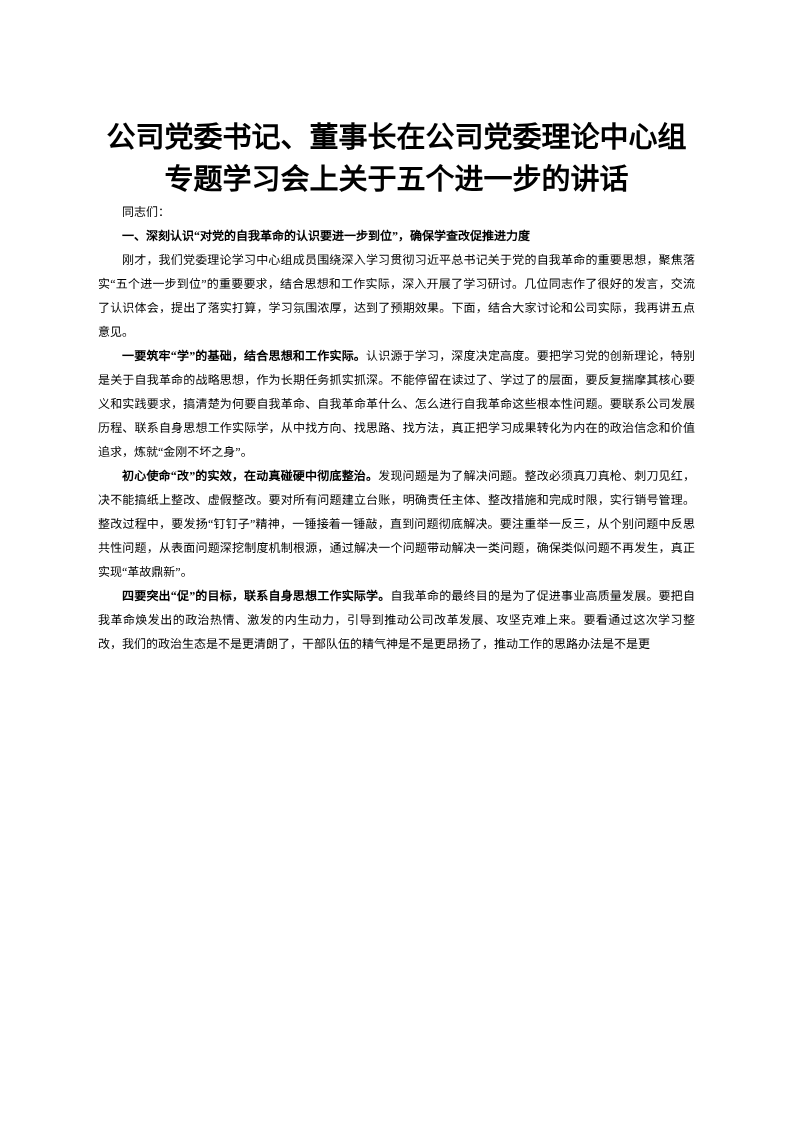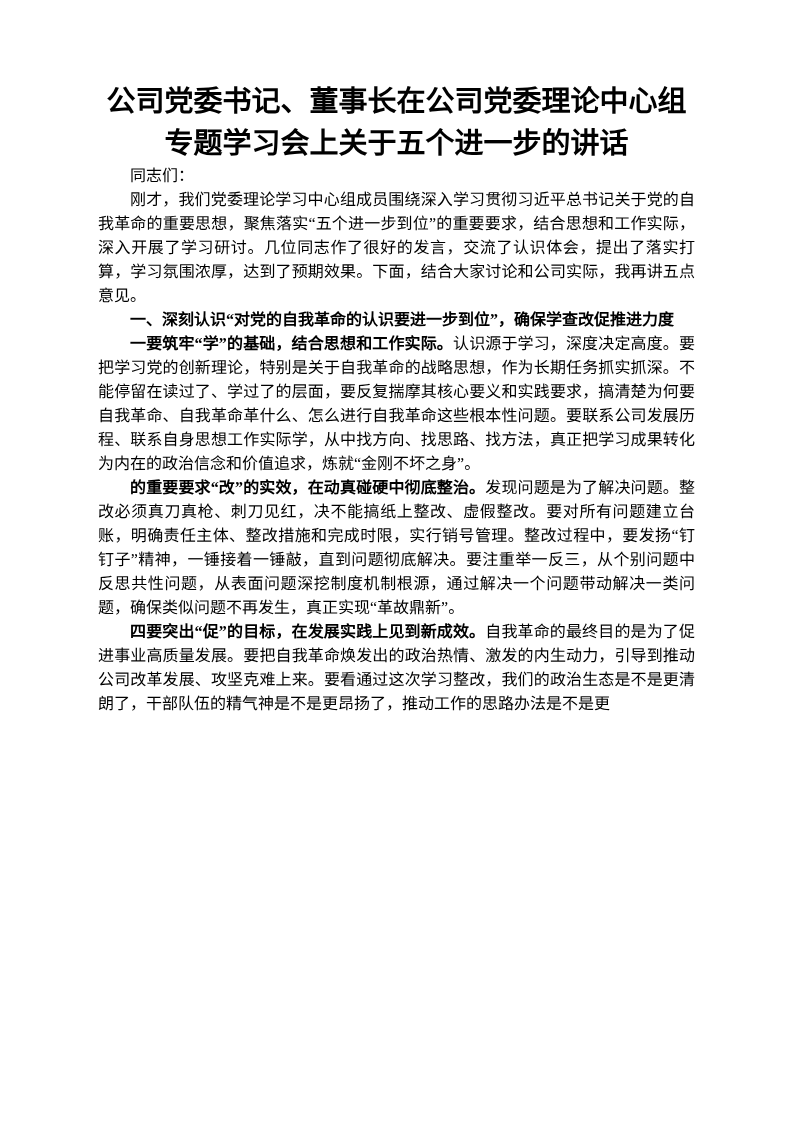--- a/index.html
+++ b/index.html
@@ -8,61 +8,61 @@
     padding: 0;
     background: #ffffff;
   }
   .page {
     position: relative;
     width: 793px;
     height: 1121px;
     margin: 0 auto;
     background: #ffffff;
     box-sizing: border-box;
-    padding: 80px 98px 0 98px;
+    padding: 116px 98px 0 98px;
     overflow: hidden;
     color: #000000;
     font-family: "Liberation Serif", "DejaVu Serif", serif;
   }
   .doc-title {
     margin: 0;
     font-size: 29px;
     font-weight: bold;
     line-height: 42px;
     text-align: center;
     letter-spacing: 0;
   }
   .para {
     margin: 0;
-    font-size: 16px;
+    font-size: 12px;
     line-height: 24px;
     text-align: justify;
     text-indent: 2em;
   }
   .para.heading {
     font-weight: bold;
   }
   .lead {
     font-weight: bold;
   }
 </style>
 </head>
 <body>
 
 <div class="page">
 
   <h1 class="doc-title">公司党委书记、董事长在公司党委理论中心组专题学习会上关于五个进一步的讲话</h1>
 
   <p class="para">同志们：</p>
 
+  <p class="para heading">一、深刻认识“对党的自我革命的认识要进一步到位”，确保学查改促推进力度</p>
+
   <p class="para">刚才，我们党委理论学习中心组成员围绕深入学习贯彻习近平总书记关于党的自我革命的重要思想，聚焦落实“五个进一步到位”的重要要求，结合思想和工作实际，深入开展了学习研讨。几位同志作了很好的发言，交流了认识体会，提出了落实打算，学习氛围浓厚，达到了预期效果。下面，结合大家讨论和公司实际，我再讲五点意见。</p>
-
-  <p class="para heading">一、深刻认识“对党的自我革命的认识要进一步到位”，确保学查改促推进力度</p>
 
 
   <p class="para"><span class="lead">一要筑牢“学”的基础，结合思想和工作实际。</span><span>认识源于学习，深度决定高度。要把学习党的创新理论，特别是关于自我革命的战略思想，作为长期任务抓实抓深。不能停留在读过了、学过了的层面，要反复揣摩其核心要义和实践要求，搞清楚为何要自我革命、自我革命革什么、怎么进行自我革命这些根本性问题。要联系公司发展历程、联系自身思想工作实际学，从中找方向、找思路、找方法，真正把学习成果转化为内在的政治信念和价值追求，炼就“金刚不坏之身”。</span></p>
 
 
-  <p class="para"><span class="lead">的重要要求“改”的实效，在动真碰硬中彻底整治。</span><span>发现问题是为了解决问题。整改必须真刀真枪、刺刀见红，决不能搞纸上整改、虚假整改。要对所有问题建立台账，明确责任主体、整改措施和完成时限，实行销号管理。整改过程中，要发扬“钉钉子”精神，一锤接着一锤敲，直到问题彻底解决。要注重举一反三，从个别问题中反思共性问题，从表面问题深挖制度机制根源，通过解决一个问题带动解决一类问题，确保类似问题不再发生，真正实现“革故鼎新”。</span></p>
+  <p class="para"><span class="lead">初心使命“改”的实效，在动真碰硬中彻底整治。</span><span>发现问题是为了解决问题。整改必须真刀真枪、刺刀见红，决不能搞纸上整改、虚假整改。要对所有问题建立台账，明确责任主体、整改措施和完成时限，实行销号管理。整改过程中，要发扬“钉钉子”精神，一锤接着一锤敲，直到问题彻底解决。要注重举一反三，从个别问题中反思共性问题，从表面问题深挖制度机制根源，通过解决一个问题带动解决一类问题，确保类似问题不再发生，真正实现“革故鼎新”。</span></p>
 
-  <p class="para"><span class="lead">四要突出“促”的目标，在发展实践上见到新成效。</span><span>自我革命的最终目的是为了促进事业高质量发展。要把自我革命焕发出的政治热情、激发的内生动力，引导到推动公司改革发展、攻坚克难上来。要看通过这次学习整改，我们的政治生态是不是更清朗了，干部队伍的精气神是不是更昂扬了，推动工作的思路办法是不是更</span></p>
+  <p class="para"><span class="lead">四要突出“促”的目标，联系自身思想工作实际学。</span><span>自我革命的最终目的是为了促进事业高质量发展。要把自我革命焕发出的政治热情、激发的内生动力，引导到推动公司改革发展、攻坚克难上来。要看通过这次学习整改，我们的政治生态是不是更清朗了，干部队伍的精气神是不是更昂扬了，推动工作的思路办法是不是更</span></p>
 
 </div>
 
 </body></html>

